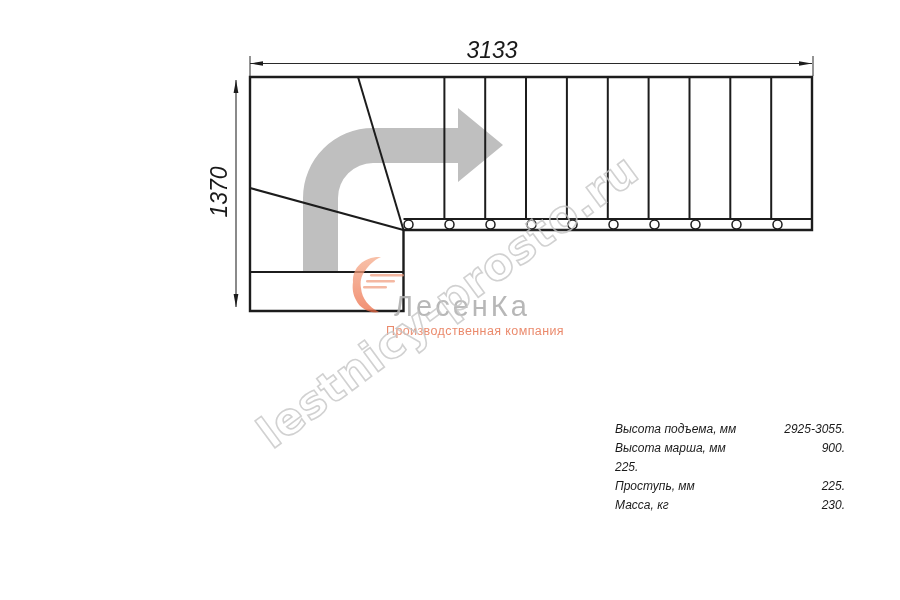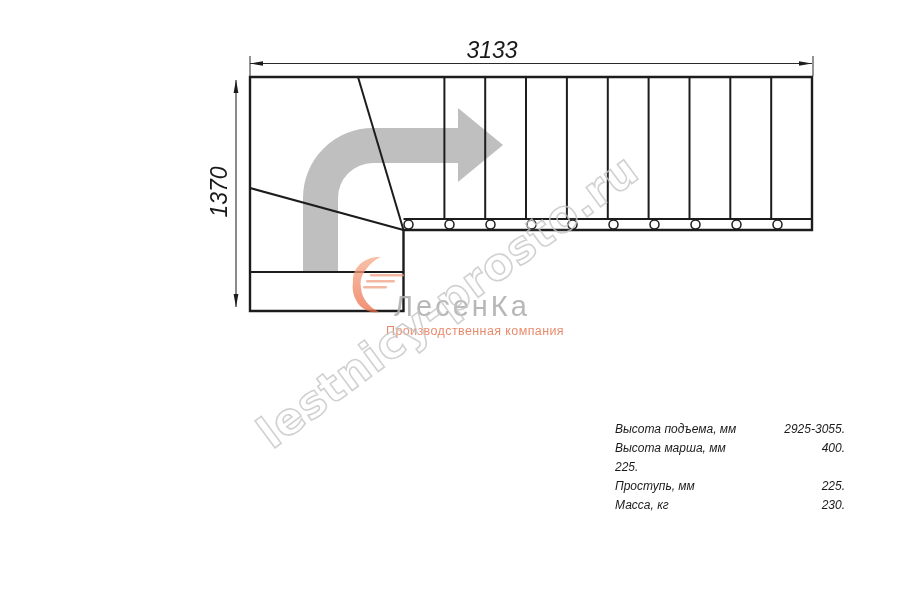--- a/index.html
+++ b/index.html
@@ -113,21 +113,21 @@
 
 <div id="watermark">lestnicy-prosto.ru</div>
 
 <div id="specs">
     <div class="spec-row">
       <span class="spec-label">Высота подъема, мм</span>
       <span class="spec-value">2925-3055.</span>
     </div>
     <div class="spec-row">
       <span class="spec-label">Высота марша, мм</span>
-      <span class="spec-value">400.</span>
+      <span class="spec-value">900.</span>
     </div>
     <div class="spec-row">
       <span class="spec-value">225.</span>
     </div>
     <div class="spec-row">
       <span class="spec-label">Проступь, мм</span>
       <span class="spec-value">225.</span>
     </div>
     <div class="spec-row">
       <span class="spec-label">Масса, кг</span>

